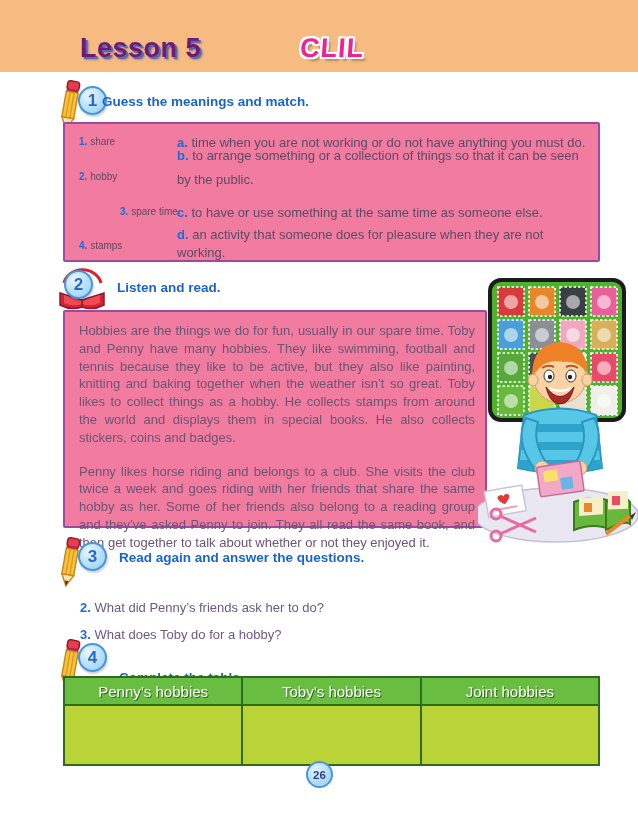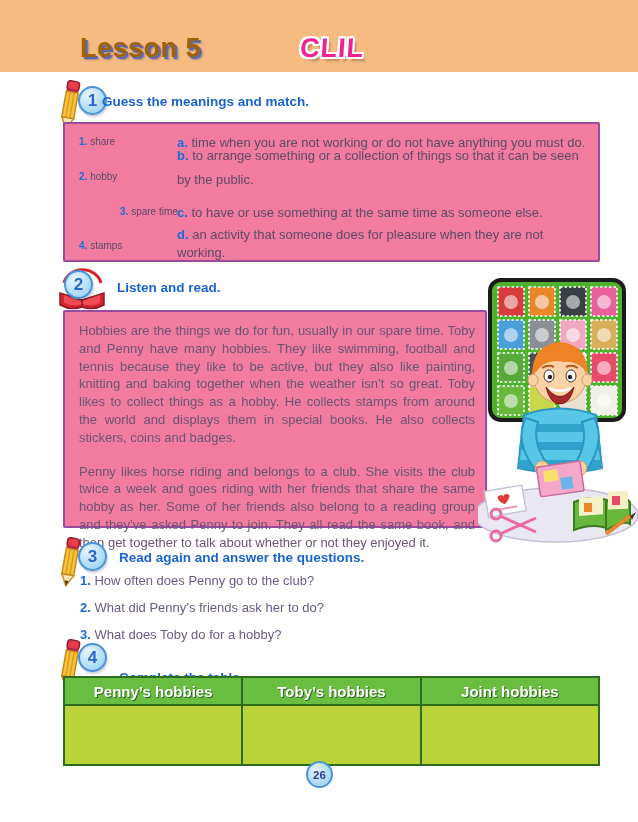--- a/index.html
+++ b/index.html
@@ -6,21 +6,21 @@
   html,body { background:#ffffff; }
   body { font-family:"Liberation Sans", sans-serif; }
   #page {
     position:relative; width:638px; height:822px; background:#ffffff;
     overflow:hidden; margin:0 auto;
   }
   
   .band { position:absolute; left:0; top:0; width:638px; height:72px; background:#f6bb80; }
   .lesson-title {
     position:absolute; left:80px; top:33px; font-size:27px; font-weight:bold;
-    color:#a16207; letter-spacing:0.5px;
+    color:#701a75; letter-spacing:0.5px;
     text-shadow:2px 2px 0 #5b6aae, 3px 3px 2px rgba(60,70,140,.45);
   }
   .clil {
     position:absolute; left:300px; top:33px; font-size:27px; font-weight:bold;
     color:#ee2290; transform:skewX(-4deg); letter-spacing:1px;
     text-shadow:
       -2px -2px 0 #fff, 2px -2px 0 #fff, -2px 2px 0 #fff, 2px 2px 0 #fff,
       0 -2px 0 #fff, 0 2px 0 #fff, -2px 0 0 #fff, 2px 0 0 #fff,
       4px 4px 2px rgba(0,0,0,.25);
   }
@@ -52,21 +52,21 @@
   .passage p + p { margin-top:16px; }
   
   .question { position:absolute; font-size:13px; color:#6b5a86; white-space:nowrap; }
   
   .hobby-table {
     position:absolute; left:63px; top:676px; width:537px; height:88px;
     border-collapse:collapse; table-layout:fixed;
   }
   .hobby-table th {
     background:#69bd41; border:2px solid #2f6b1d; height:28px;
-    color:#ffffff; font-size:15px; font-weight:bold;
+    color:#ffffff; font-size:15px; font-weight:normal;
     text-shadow:1px 1px 0 #2f6b1d;
   }
   .hobby-table td {
     background:#bad437; border:2px solid #2f6b1d; height:60px;
     font-size:13px; color:#3a5a1a;
   }
   
   .page-num {
     position:absolute; left:306px; top:761px; width:27px; height:27px; border-radius:50%;
     border:2px solid #4a94d8;
@@ -238,21 +238,20 @@
       <rect x="8" y="13" width="12" height="26" fill="#f8c43c" stroke="#c88a1a" stroke-width="1.5"></rect>
       <line x1="12" y1="13" x2="12" y2="39" stroke="#e09a20" stroke-width="1.5"></line>
       <line x1="16" y1="13" x2="16" y2="39" stroke="#e09a20" stroke-width="1.5"></line>
       <path d="M8,39 L20,39 L14,50 Z" fill="#fbe7b5" stroke="#c88a1a" stroke-width="1.5"></path>
       <path d="M12.2,45 L15.8,45 L14,50 Z" fill="#4a3424"></path>
     </g>
   </svg>
   <div class="num-circle" style="left:78px; top:542px;">3</div>
   <div class="instruction" style="left:119px; top:550px;">Read again and answer the questions.</div>
 
-  <div class="question" style="left:80px; top:573px;"><span class="qnum">1.</span> <span>How often does Penny go to the club?</span></div>
   <div class="question" style="left:80px; top:600px;"><span class="qnum">2.</span> <span>What did Penny’s friends ask her to do?</span></div>
   <div class="question" style="left:80px; top:627px;"><span class="qnum">3.</span> <span>What does Toby do for a hobby?</span></div>
 
   <svg class="pencil" style="left:56px; top:638px;" viewBox="0 0 28 52">
     <g transform="rotate(10 14 26)">
       <rect x="8" y="2" width="12" height="9" rx="3" fill="#e93a4e" stroke="#8c1b2c" stroke-width="1.5"></rect>
       <rect x="8" y="10" width="12" height="4" fill="#b5254a"></rect>
       <rect x="8" y="13" width="12" height="26" fill="#f8c43c" stroke="#c88a1a" stroke-width="1.5"></rect>
       <line x1="12" y1="13" x2="12" y2="39" stroke="#e09a20" stroke-width="1.5"></line>
       <line x1="16" y1="13" x2="16" y2="39" stroke="#e09a20" stroke-width="1.5"></line>

